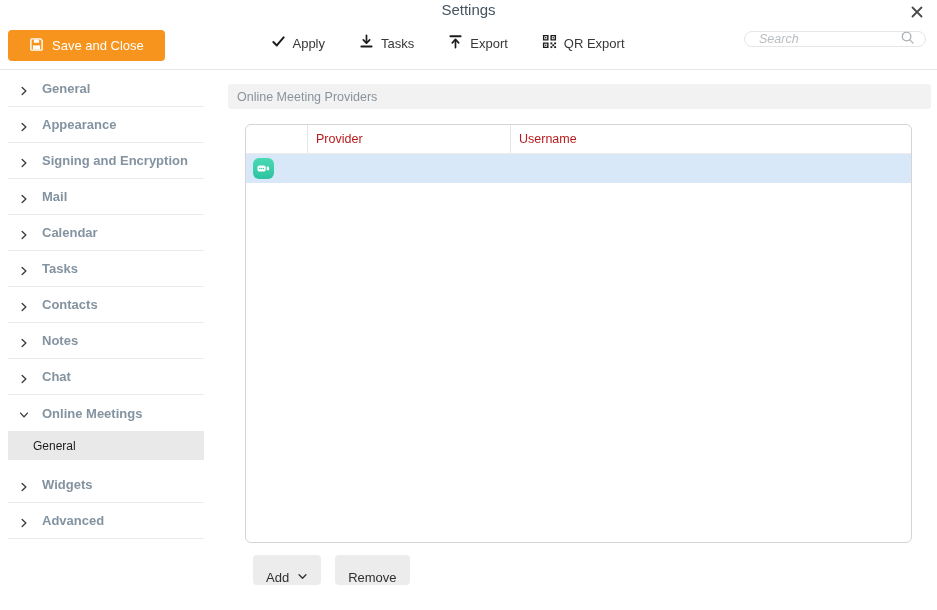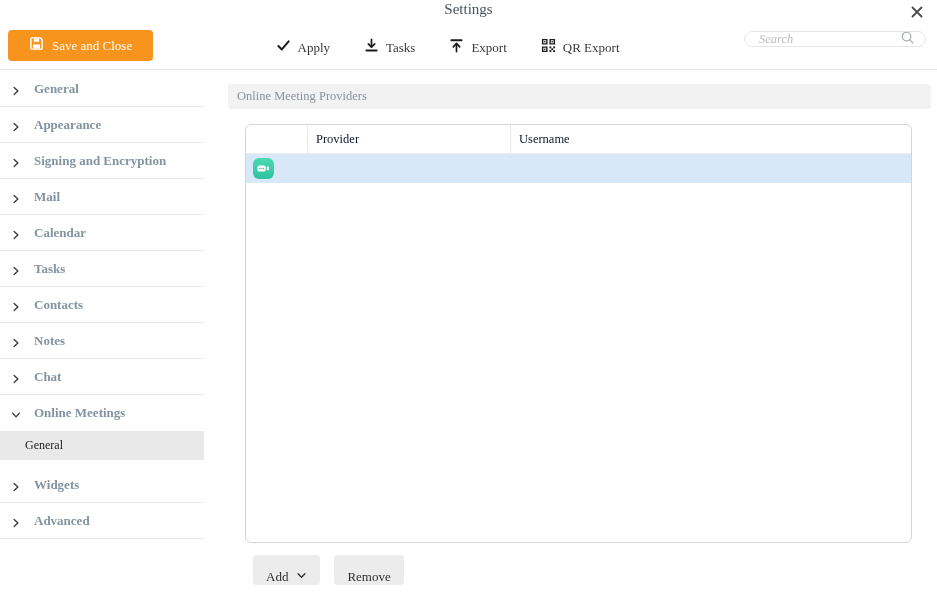--- a/index.html
+++ b/index.html
@@ -3,21 +3,21 @@
 <meta charset="utf-8">
 <style>
   * { box-sizing: border-box; margin: 0; padding: 0; }
   html, body { width: 937px; height: 610px; }
   body {
     font-family: "Liberation Sans", "DejaVu Sans", sans-serif;
     background: #ffffff;
     color: #333;
     overflow: hidden;
   }
-  .app { position: relative; width: 937px; height: 610px; background: #fff; font-family: Liberation Serif, serif; }
+  .app { position: relative; width: 937px; height: 610px; background: #fff; }
 
   
   .header {
     position: absolute; top: 0; left: 0; right: 0; height: 70px;
     border-bottom: 1px solid #e7e7e7; background: #fff; z-index: 2;
   }
   .page-title {
     position: absolute; top: 1px; left: 0; right: 0;
     text-align: center; font-size: 15px; color: #43525e;
   }
@@ -26,21 +26,21 @@
     display: flex; align-items: center; justify-content: center; cursor: pointer;
   }
   .save-btn {
     position: absolute; left: 8px; top: 30px; height: 31px;
     background: #f7941e; color: #fff; border: none; border-radius: 4px;
     display: inline-flex; align-items: center; gap: 8px; padding: 0 21px;
     font-size: 13px; font-family: inherit; cursor: pointer;
   }
   .center-tools {
     position: absolute; top: 30px; left: calc(50% - 21px); transform: translateX(-50%);
-    height: 31px; display: flex; align-items: flex-end; gap: 30px;
+    height: 31px; display: flex; align-items: flex-start; gap: 30px;
   }
   .tool-btn {
     display: inline-flex; align-items: center; gap: 7px;
     background: none; border: none; font-family: inherit;
     font-size: 13px; color: #383838; cursor: pointer; padding: 4px 2px;
   }
   .search-box {
     position: absolute; top: 31px; right: 11px; width: 182px; height: 16px;
     border: 1px solid #e6e6e6; border-radius: 14px;
     display: flex; align-items: center; padding: 0 10px 0 14px; background: #fff;
@@ -48,21 +48,21 @@
   .search-box input {
     flex: 1; border: none; outline: none; min-width: 0;
     font-family: inherit; font-size: 12.5px; font-style: italic; color: #666;
     background: transparent;
   }
   .search-box input::placeholder { color: #b9bdc2; font-style: italic; }
 
   
   .sidebar {
     position: absolute; top: 71px; left: 0; width: 219px; bottom: 0;
-    border-right: 1px solid #e2e2e2; background: #fff;
+    border-right: 1px solid #e2e2e2; background: #fff; padding-left: 8px;
   }
   .side-item {
     height: 36px; display: flex; align-items: center; gap: 13px;
     padding-left: 11px; border-bottom: 1px solid #eaeaea;
     font-size: 13px; font-weight: 700; color: #8493a0; cursor: pointer;
   }
   .side-item.expanded { border-bottom: none; }
   .chev { width: 10px; height: 10px; flex: 0 0 auto; display: block; }
   .sub-item {
     height: 29px; display: flex; align-items: center;
@@ -79,21 +79,21 @@
     display: flex; align-items: center; padding-left: 9px;
     font-size: 12.5px; color: #8a939c;
   }
   .providers-table {
     position: absolute; left: 41px; top: 53px; width: 667px; height: 419px;
     border: 1px solid #d5d5d5; border-radius: 6px; background: #fff; overflow: hidden;
   }
   .t-head { display: flex; height: 29px; border-bottom: 1px solid #ececec; }
   .t-head .cell {
     display: flex; align-items: center; padding-left: 8px;
-    font-size: 12.5px; color: #0f172a;
+    font-size: 12.5px; color: #b91c1c;
   }
   .cell-icon { width: 62px; border-right: 1px solid #e6e6e6; }
   .cell-provider { width: 203px; border-right: 1px solid #e6e6e6; }
   .cell-username { flex: 1; }
   .t-row {
     display: flex; align-items: center; height: 29px;
     background: #d9e8f9; cursor: default;
   }
   .t-row .cell-icon { border-right: none; display: flex; align-items: center; padding-left: 7px; }
   .t-row .cell-provider, .t-row .cell-username { border-right: none; padding-left: 8px; font-size: 12.5px; color: #333; }

